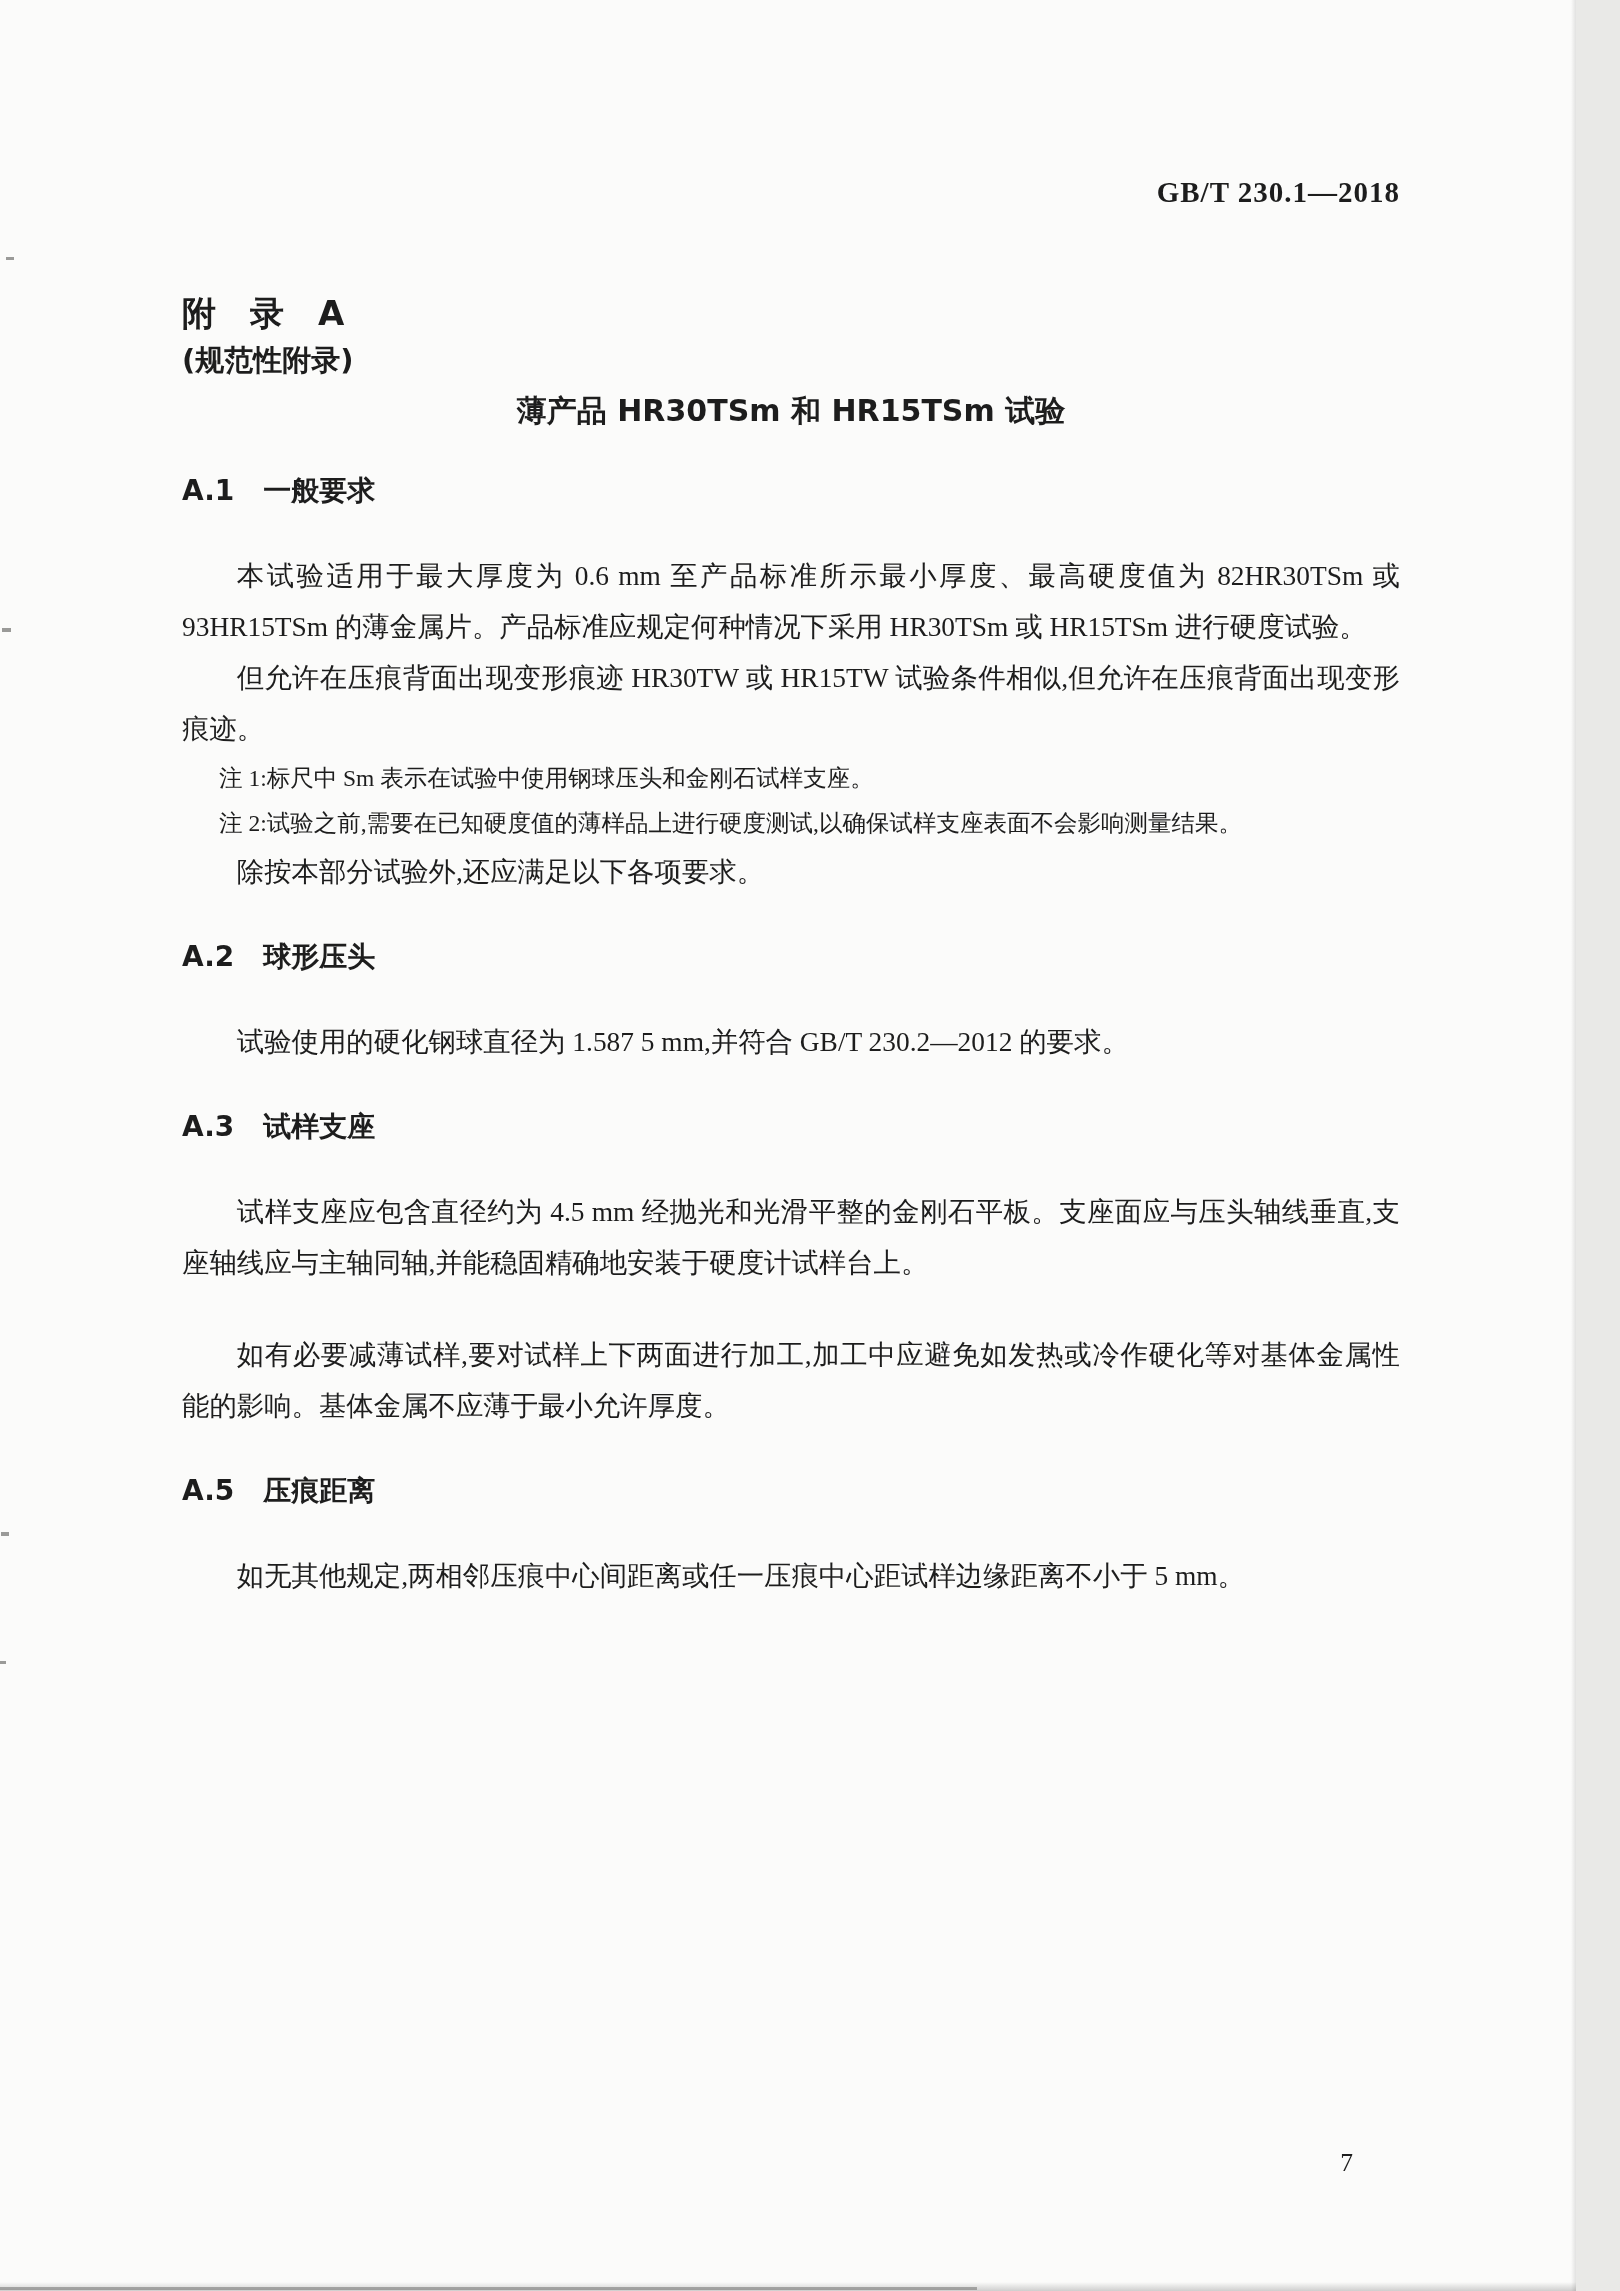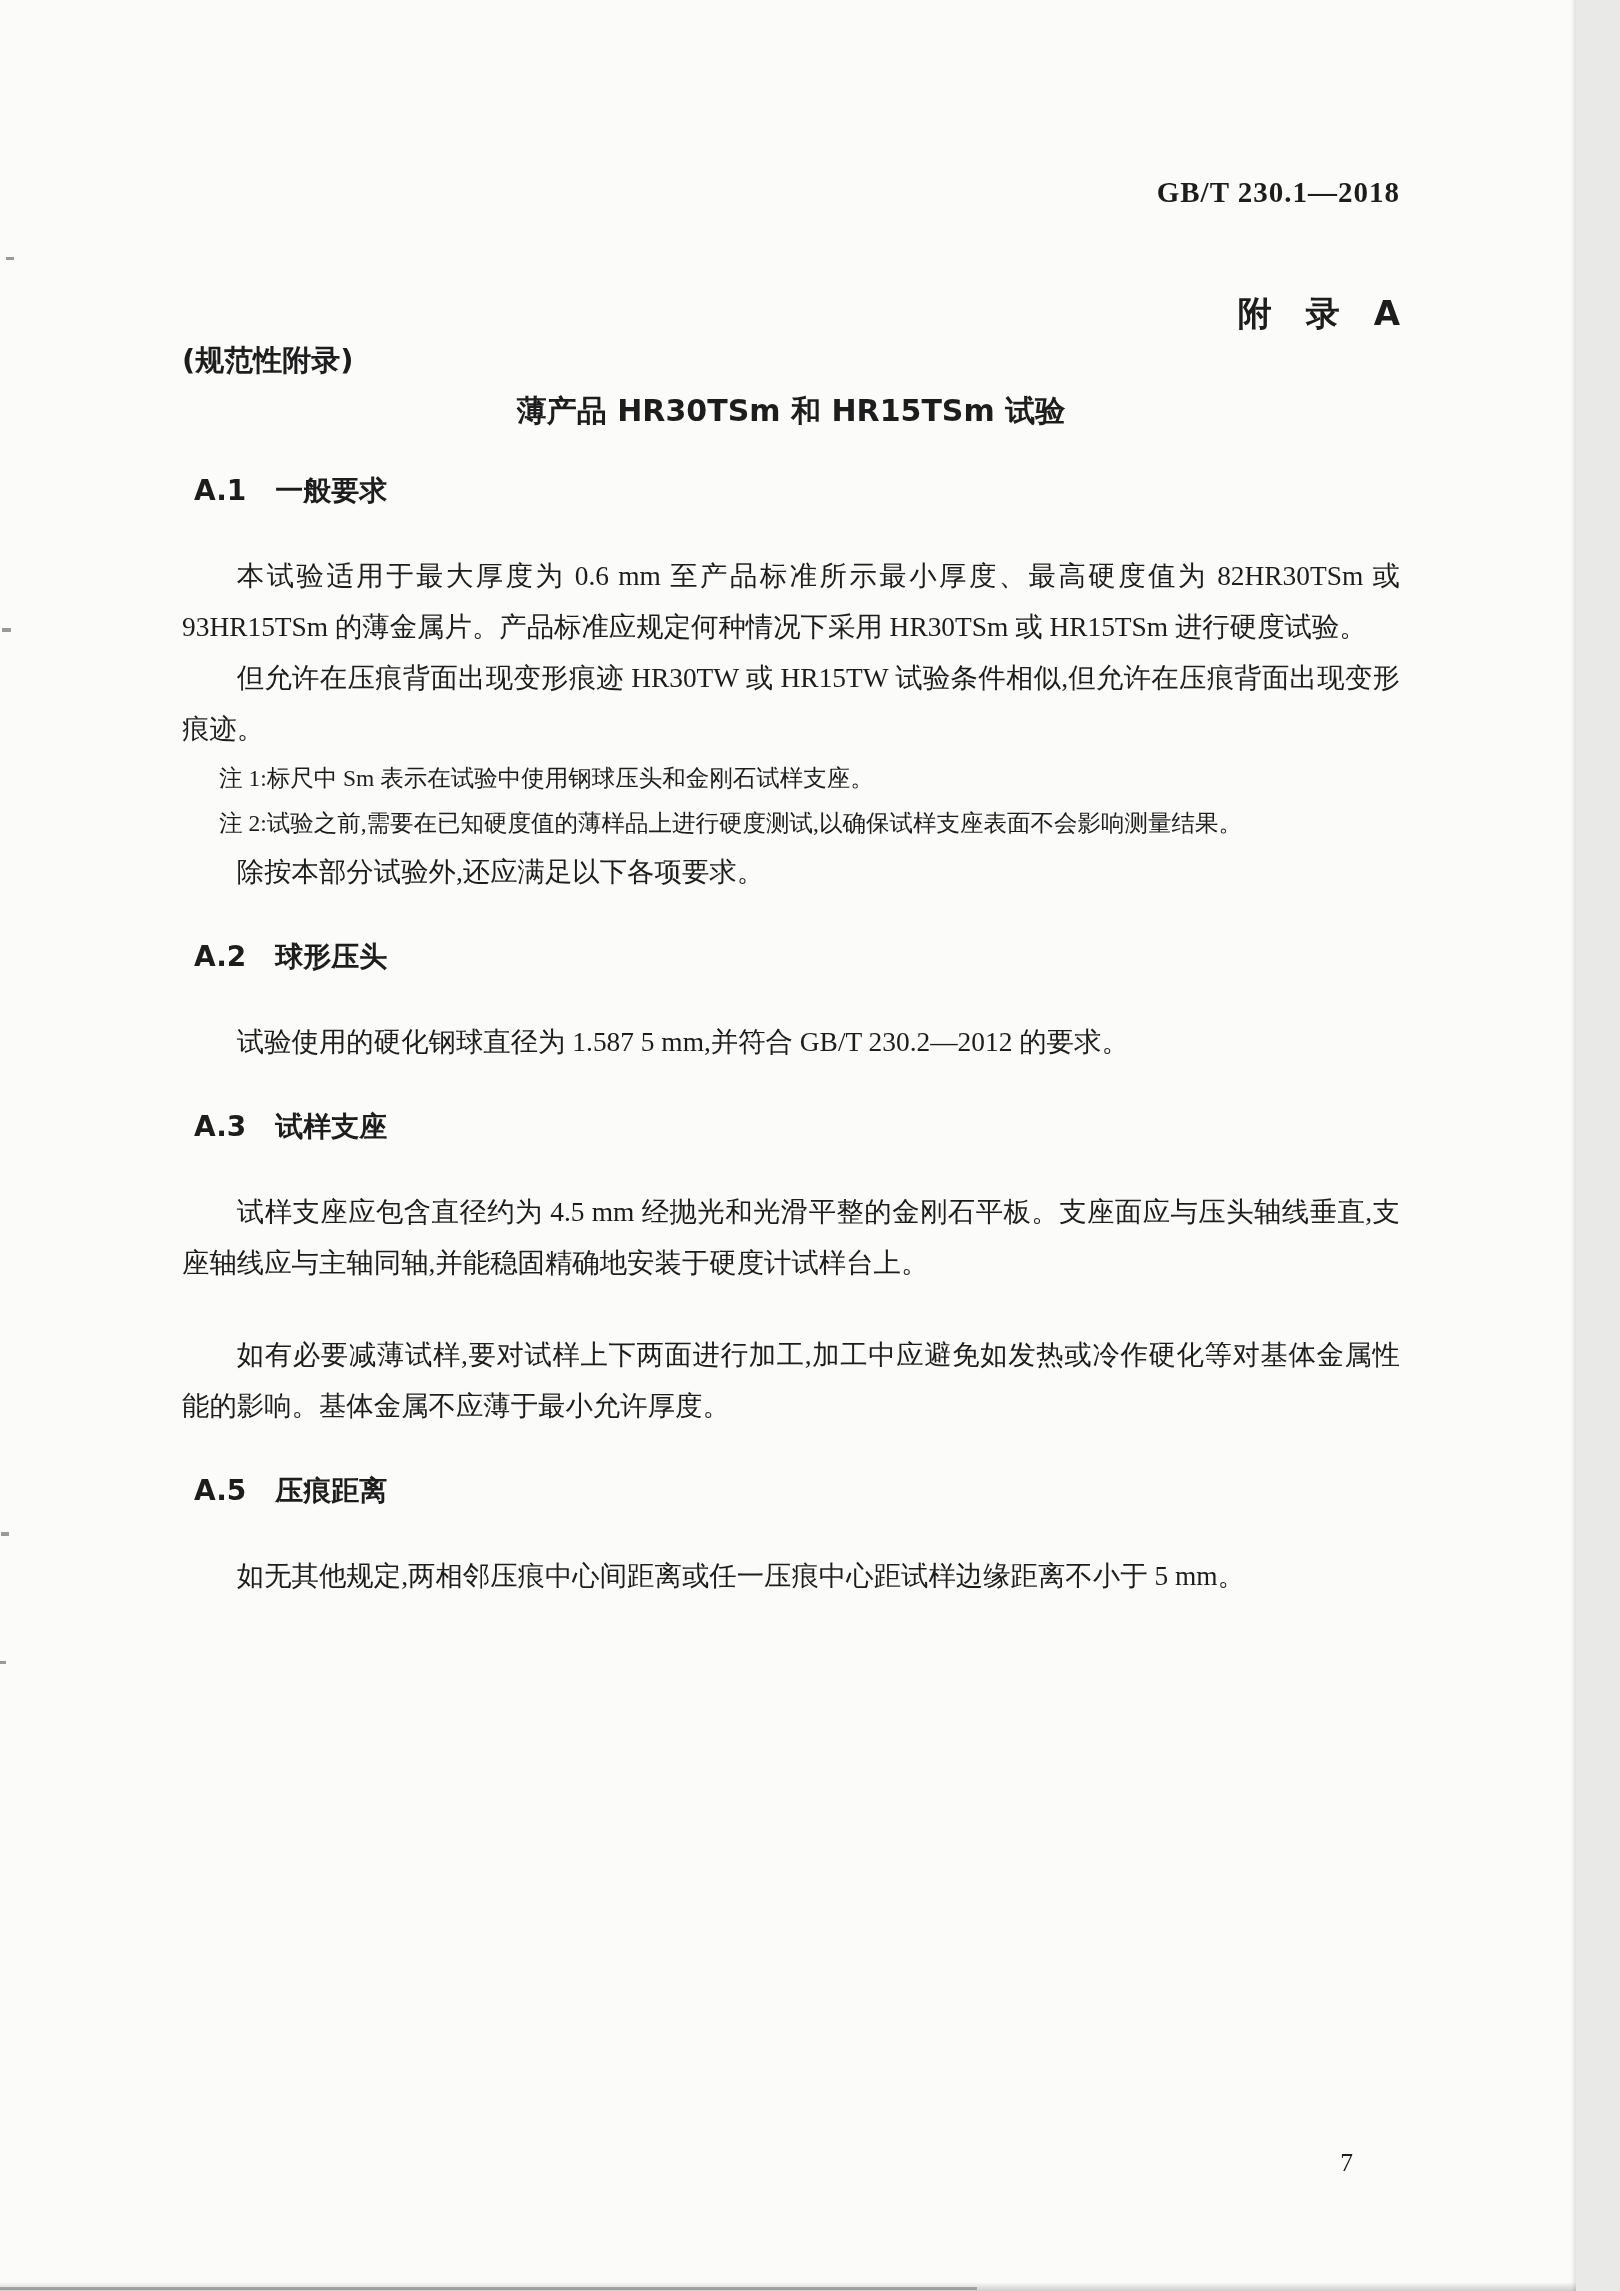--- a/index.html
+++ b/index.html
@@ -15,39 +15,38 @@
     position:absolute; left:182px; right:176px; top:0;
   }
   .std-header {
     margin-top:176px;
     text-align:right;
     font-size:29px; font-weight:bold;
     letter-spacing:1px;
     font-family:"Liberation Serif","DejaVu Serif",serif;
   }
   .app-title-1 {
-    margin-top:82px; text-align:right;
+    margin-top:82px; text-align:left;
     font-size:34px; font-weight:bold;
     font-family:"DejaVu Sans","Liberation Sans",sans-serif;
   }
   .app-title-2 {
     margin-top:4px; 
     font-size:29px; font-weight:bold;
     font-family:"DejaVu Sans","Liberation Sans",sans-serif;
   }
   .app-title-3 {
     margin-top:9.8px; text-align:center;
     font-size:30px; font-weight:bold;
     font-family:"DejaVu Sans","Liberation Sans",sans-serif;
   }
   .section { margin-top:39px; }
   .section-heading {
     font-size:28px; font-weight:bold; line-height:39px;
     font-family:"DejaVu Sans","Liberation Sans",sans-serif;
-    margin-left:12px;
   }
   .section-heading .sec-num { margin-right:29px; }
   .para {
     margin:41px 0 0 0;
     font-size:27.4px; line-height:51px;
     text-align:justify;
     text-indent:2em;
   }
   .para.flow { margin-top:0; }
   .notes { margin-top:2px; }

